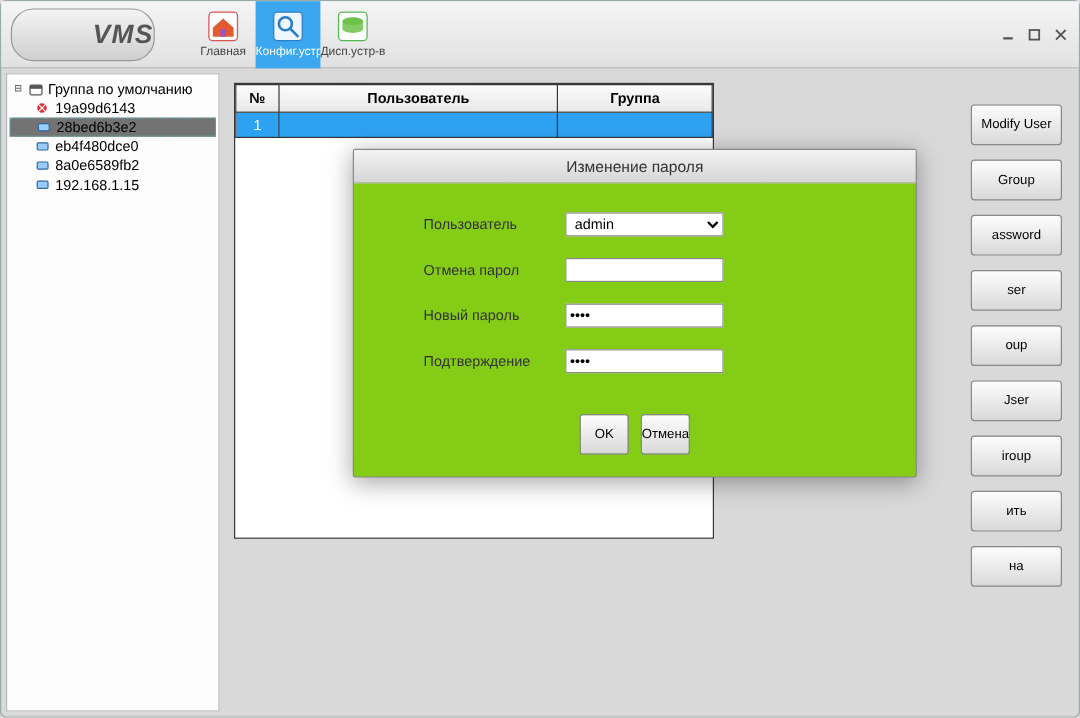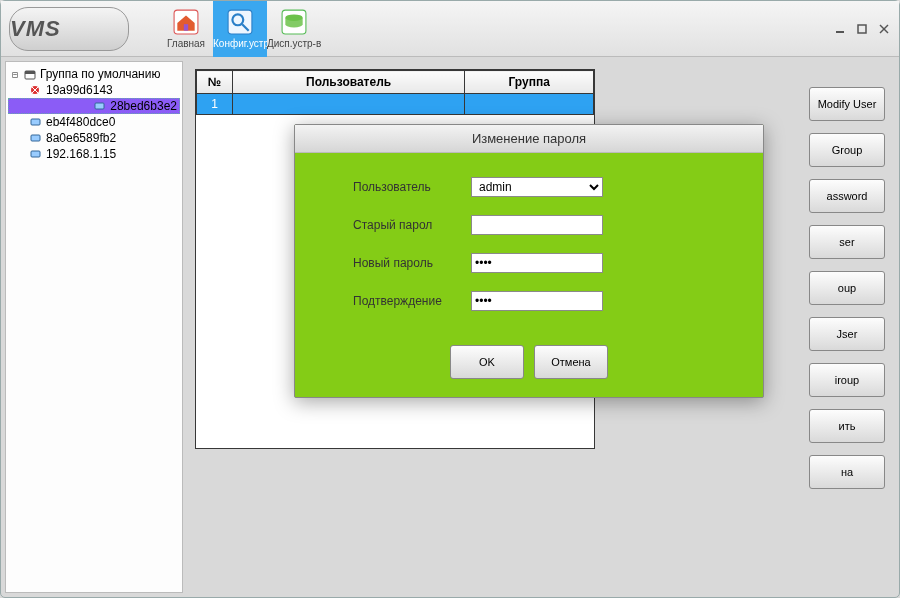--- a/index.html
+++ b/index.html
@@ -22,21 +22,21 @@
     display:flex;
     align-items:center;
     padding:0 8px;
     position:relative;
   }
   .logo-pill {
     width:120px; height:44px;
     background:linear-gradient(#f4f4f4,#cfcfcf);
     border:1px solid #999;
     border-radius:19px;
-    display:flex; align-items:center; justify-content:flex-start;
+    display:flex; align-items:center; justify-content:flex-end;
     margin-right:30px;
   }
   .logo-pill span { font-size:22px; font-weight:bold; font-style:italic; color:#555; letter-spacing:1px; }
 
   .tabs { display:flex; align-items:stretch; height:56px; }
   .tab {
     width:54px; display:flex; flex-direction:column; align-items:center; justify-content:center;
     font-size:10px; color:#444; cursor:pointer;
     border-left:1px solid transparent; border-right:1px solid transparent;
   }
@@ -61,21 +61,21 @@
   
   .main { display:flex; height:calc(100% - 56px); position:relative; }
 
   .sidebar {
     width:178px; background:#fdfdfd; border:1px solid #bbb; margin:4px; padding:4px 2px;
     overflow:auto;
   }
   .tree-root, .tree-child { display:flex; align-items:center; gap:4px; padding:1px 2px; cursor:pointer; white-space:nowrap; }
   .tree-root { font-weight:normal; }
   .tree-child { padding-left:22px; }
-  .tree-child.selected { background:#8b5cf6; border:1px dotted #6aa; padding-top:0; padding-bottom:0;justify-content:flex-end; }
+  .tree-child.selected { background:#737373; border:1px dotted #6aa; padding-top:0; padding-bottom:0; }
   .expander { font-family:monospace; font-size:10px; color:#666; width:10px; text-align:center; }
   .node-icon { width:12px; height:11px; display:inline-block; }
 
   .content { flex:1; position:relative; padding:12px 8px 8px 8px; }
 
   
   table.users {
     border-collapse:collapse; width:400px;
     background:#fff;
   }
@@ -123,21 +123,21 @@
     font-size:13px; color:#333;
   }
   .modal-body { padding:24px 30px 16px 58px; }
   .frow { display:flex; align-items:center; margin-bottom:18px; }
   .frow label { width:118px; color:#333; font-size:12px; }
   .frow select, .frow input[type=password], .frow input[type=text] {
     width:132px; height:20px; border:1px solid #8a8a8a; font-size:12px; padding:1px 3px;
     background:#fff;
   }
   .modal-foot { display:flex; gap:10px; justify-content:center; padding-bottom:18px; }
-  .modal-foot .std-btn { width:74px; }
+  .modal-foot .std-btn { width:41px; }
 
 </style>
 </head>
 <body>
 
 <div class="app-frame">
 
   <div class="toolbar">
     <div class="logo-pill">
       <span>VMS</span>
@@ -312,21 +312,21 @@
     <div class="modal-body">
 
       <div class="frow">
         <label>Пользователь</label>
         <select>
           <option>admin</option>
         </select>
       </div>
 
       <div class="frow">
-        <label>Старый  парол</label>
+        <label>Отмена  парол</label>
         <input type="password" value="" style="">
       </div>
 
       <div class="frow">
         <label>Новый пароль</label>
         <input type="password" value="abcd" style="">
       </div>
 
       <div class="frow">
         <label>Подтверждение</label>

